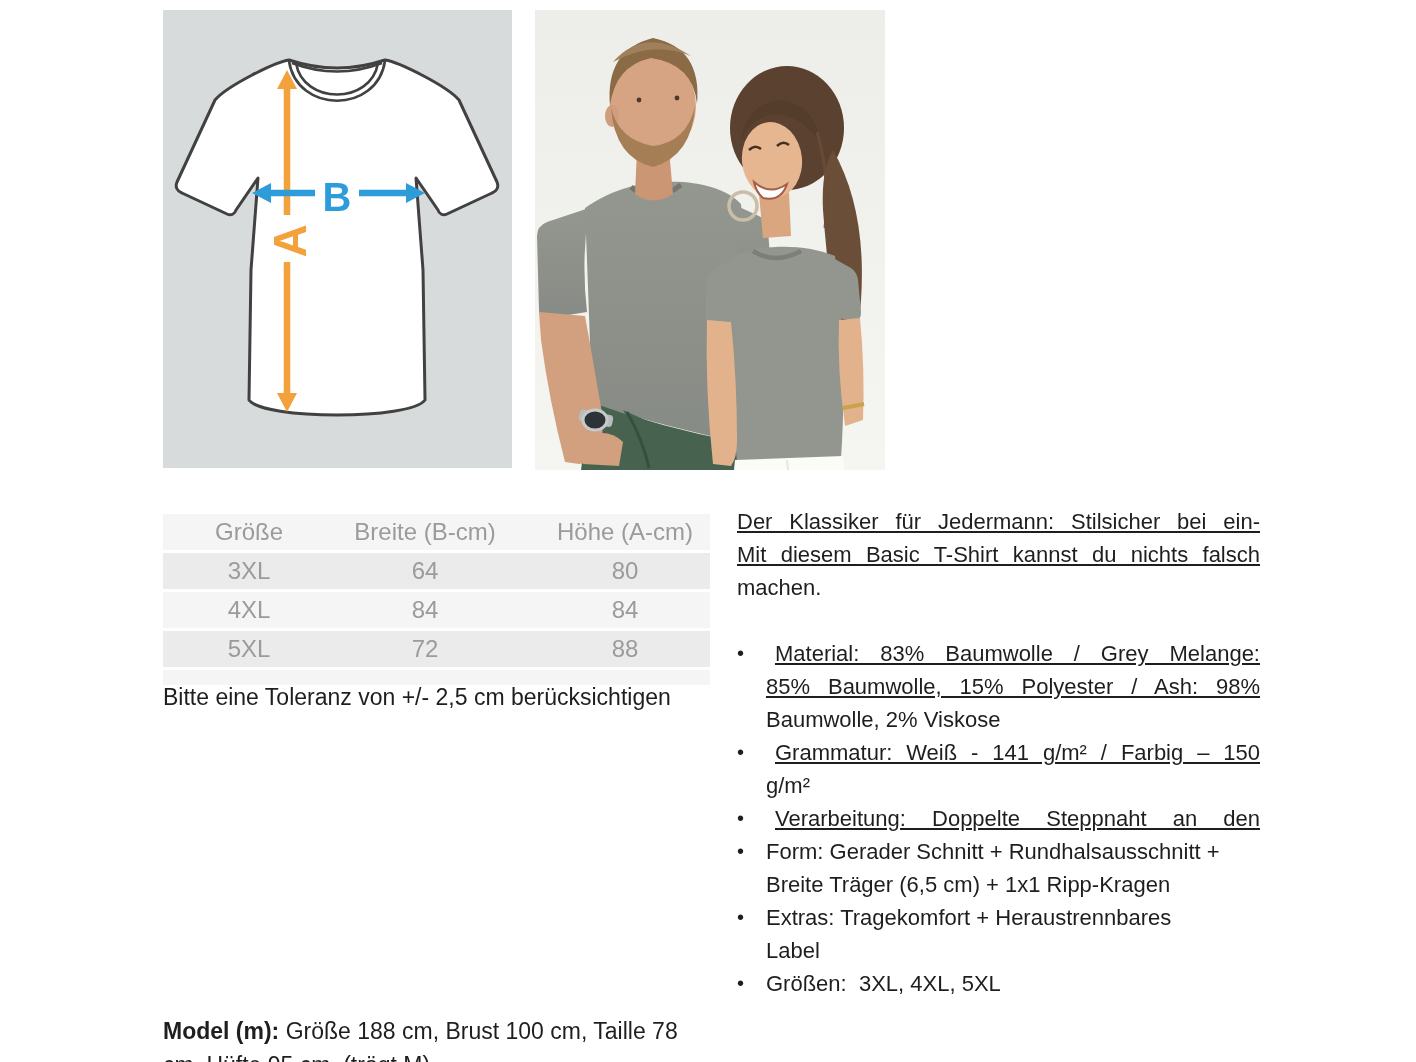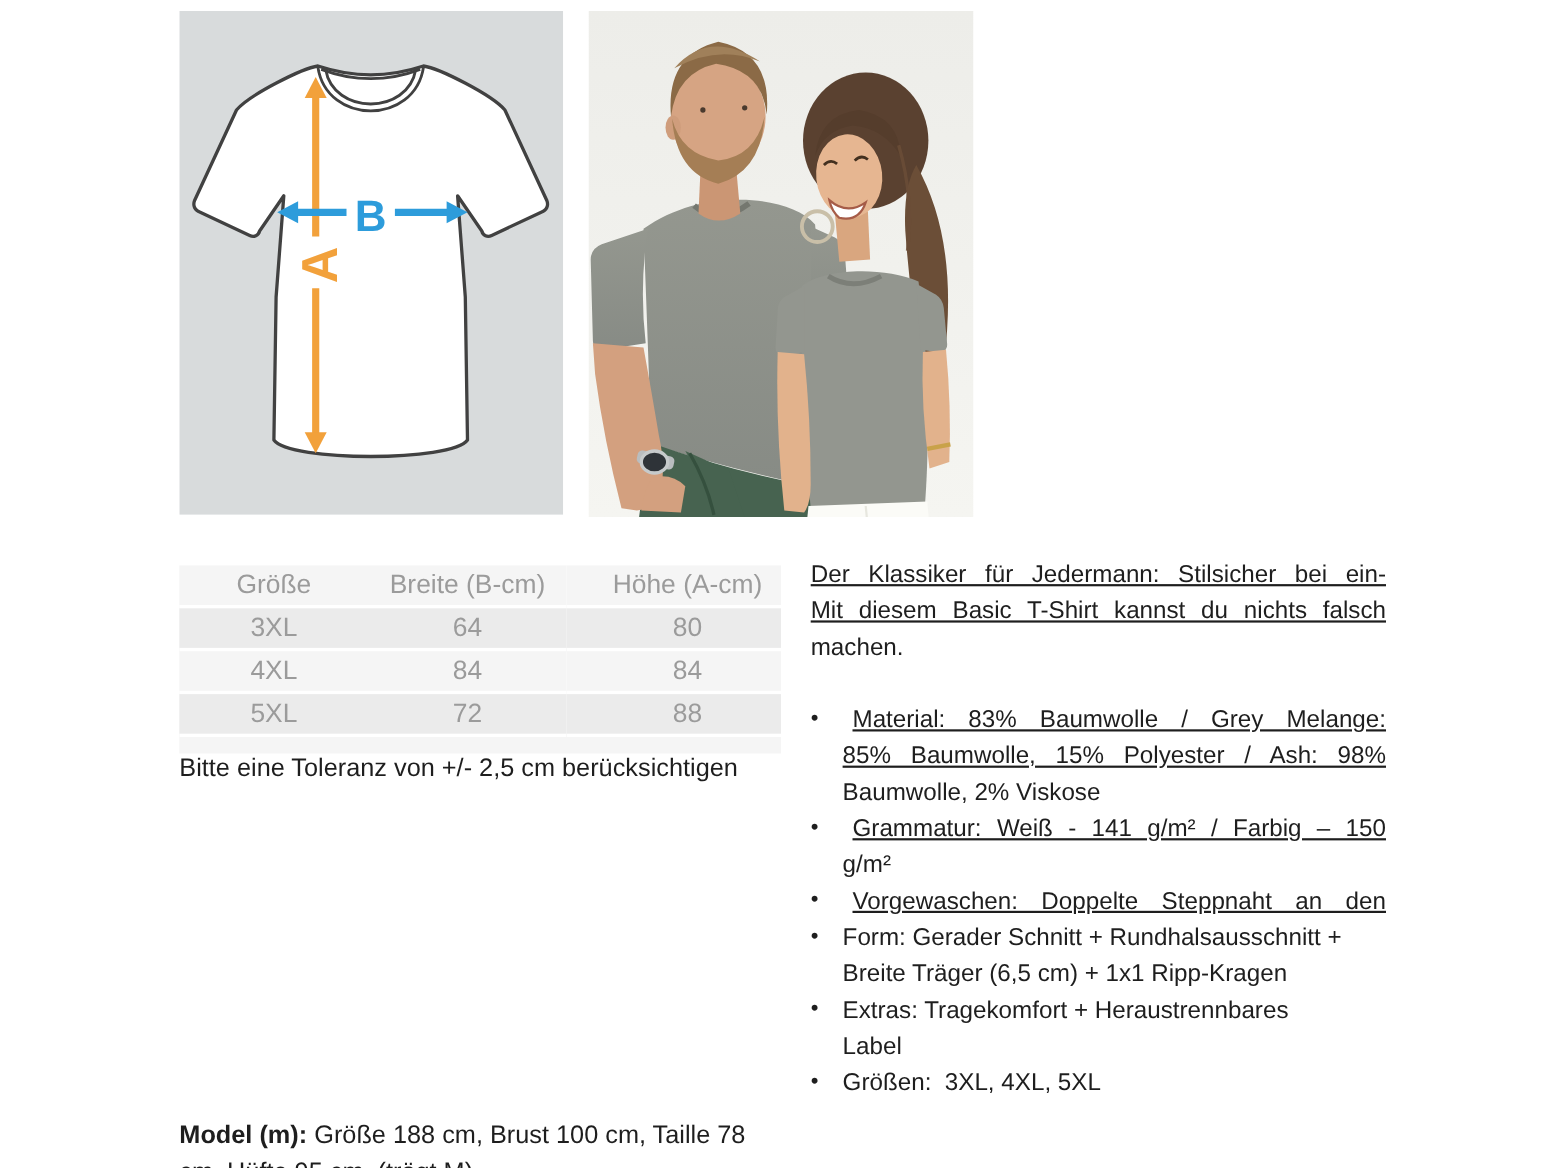--- a/index.html
+++ b/index.html
@@ -203,21 +203,21 @@
         <div class="bullet">
           <span class="marker">•</span>
           <div class="bcontent">
             <div class="line stretch lead">Grammatur: Weiß - 141 g/m² / Farbig – 150</div>
             <div class="line">g/m²</div>
           </div>
         </div>
         <div class="bullet">
           <span class="marker">•</span>
           <div class="bcontent">
-            <div class="line stretch lead">Vorgewaschen: Doppelte Steppnaht an den</div>
+            <div class="line stretch lead">Verarbeitung: Doppelte Steppnaht an den</div>
           </div>
         </div>
         <div class="bullet">
           <span class="marker">•</span>
           <div class="bcontent">
             <div class="line">Form: Gerader Schnitt + Rundhalsausschnitt +</div>
             <div class="line">Breite Träger (6,5 cm) + 1x1 Ripp-Kragen</div>
           </div>
         </div>
         <div class="bullet">

